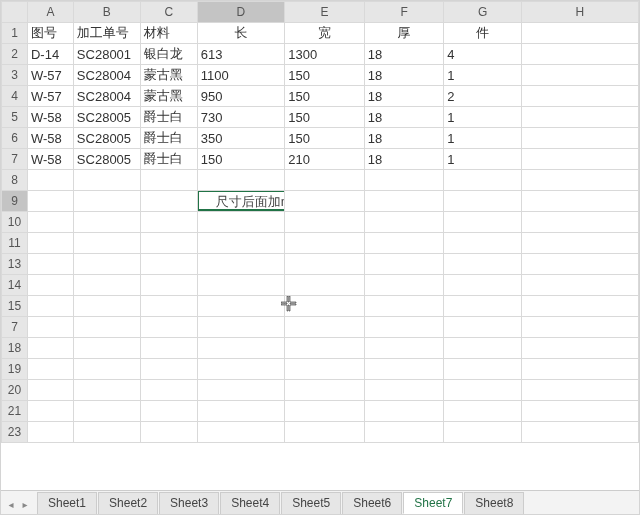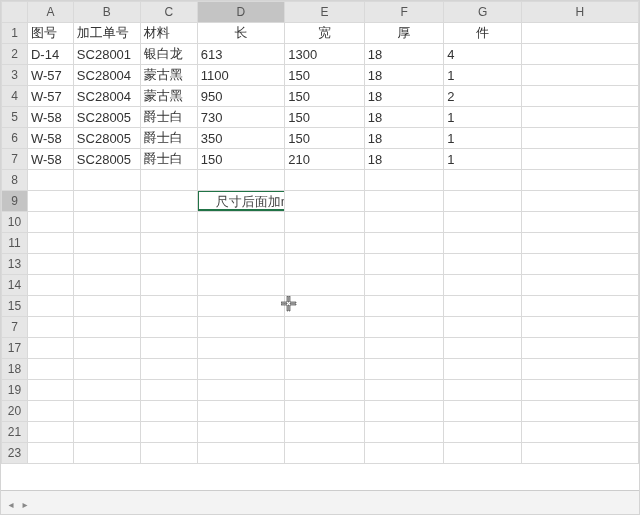--- a/index.html
+++ b/index.html
@@ -212,31 +212,20 @@
           <td class="colA"></td>
           <td class="colB"></td>
           <td class="colC"></td>
           <td class="colD"></td>
           <td class="colE"></td>
           <td class="colF"></td>
           <td class="colG"></td>
           <td class="colH"></td>
         </tr>
         <tr>
-          <th class="rowhdr">17</th>
-          <td class="colA"></td>
-          <td class="colB"></td>
-          <td class="colC"></td>
-          <td class="colD"></td>
-          <td class="colE"></td>
-          <td class="colF"></td>
-          <td class="colG"></td>
-          <td class="colH"></td>
-        </tr>
-        <tr>
           <th class="rowhdr">18</th>
           <td class="colA"></td>
           <td class="colB"></td>
           <td class="colC"></td>
           <td class="colD"></td>
           <td class="colE"></td>
           <td class="colF"></td>
           <td class="colG"></td>
           <td class="colH"></td>
         </tr>
@@ -291,14 +280,24 @@
     <svg viewBox="0 0 17 17">
         <path d="M8 0h1v6h6v1h-6v1h6v1h-6v6h-1v-6h-1v6h-1v-6h-6v-1h6v-1h-6v-1h6v-6h1v6h1z" fill="#fff" stroke="#000" stroke-width="0.5"></path>
       </svg>
   </div>
 
   <div class="tabs">
     <div class="tab-nav">
       <span>◂</span>
       <span>▸</span>
     </div>
+    <div id="tabholder" style="display:flex">
+        <div class="tab">Sheet1</div>
+        <div class="tab">Sheet2</div>
+        <div class="tab">Sheet3</div>
+        <div class="tab">Sheet4</div>
+        <div class="tab">Sheet5</div>
+        <div class="tab">Sheet6</div>
+        <div class="tab active">Sheet7</div>
+        <div class="tab">Sheet8</div>
+      </div>
   </div>
 </div>
 
 </body></html>

